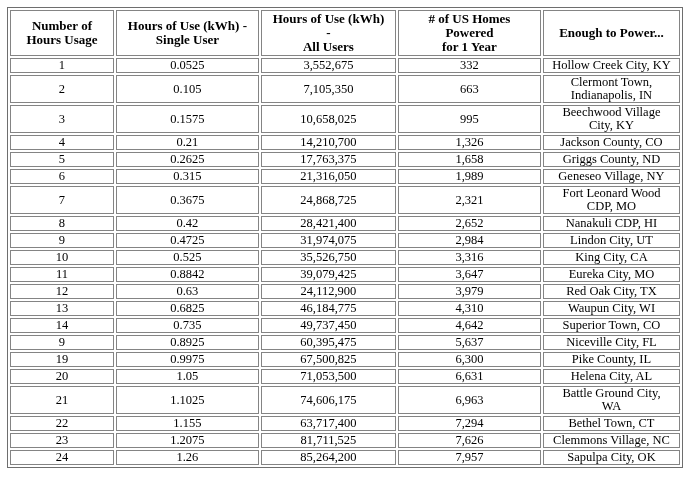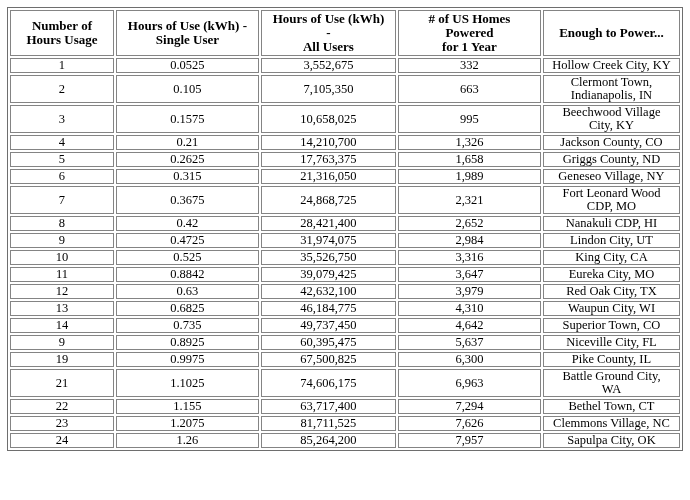--- a/index.html
+++ b/index.html
@@ -143,21 +143,21 @@
         <tr>
           <td>11</td>
           <td>0.8842</td>
           <td>39,079,425</td>
           <td>3,647</td>
           <td>Eureka City, MO</td>
         </tr>
         <tr>
           <td>12</td>
           <td>0.63</td>
-          <td>42,632,100</td>
+          <td>24,112,900</td>
           <td>3,979</td>
           <td>Red Oak City, TX</td>
         </tr>
         <tr>
           <td>13</td>
           <td>0.6825</td>
           <td>46,184,775</td>
           <td>4,310</td>
           <td>Waupun City, WI</td>
         </tr>
@@ -174,20 +174,27 @@
           <td>60,395,475</td>
           <td>5,637</td>
           <td>Niceville City, FL</td>
         </tr>
         <tr>
           <td>19</td>
           <td>0.9975</td>
           <td>67,500,825</td>
           <td>6,300</td>
           <td>Pike County, IL</td>
+        </tr>
+        <tr>
+          <td>20</td>
+          <td>1.05</td>
+          <td>71,053,500</td>
+          <td>6,631</td>
+          <td>Helena City, AL</td>
         </tr>
         <tr>
           <td>21</td>
           <td>1.1025</td>
           <td>74,606,175</td>
           <td>6,963</td>
           <td>Battle Ground City,
 WA</td>
         </tr>
         <tr>

